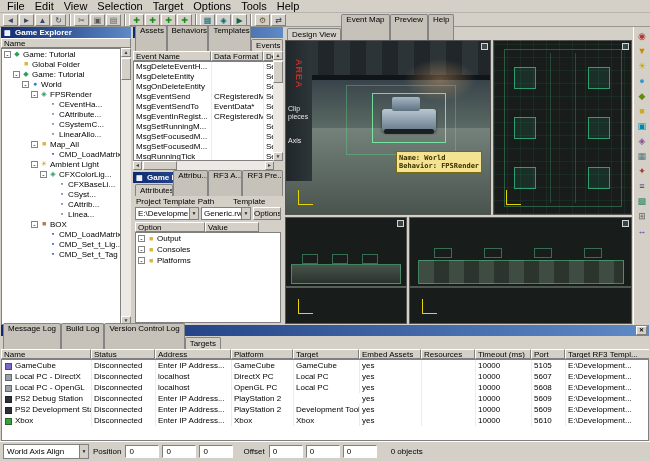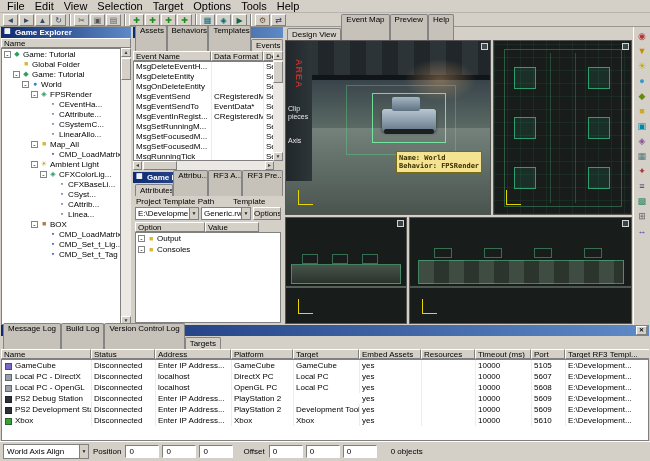--- a/index.html
+++ b/index.html
@@ -15,21 +15,21 @@
   .toolbar{position:absolute;left:0;top:13px;width:100%;height:14px;display:flex;align-items:center;
            gap:1px;padding-left:3px;background:#d4d0c8;border-bottom:1px solid #989890;}
   .tb-btn{width:15px;height:12px;font-size:8px;line-height:11px;text-align:center;background:#d4d0c8;
           border:1px solid;border-color:#fff #808080 #808080 #fff;overflow:hidden;}
   .tb-sep{width:2px;height:12px;border-left:1px solid #808080;border-right:1px solid #fff;margin:0 2px;}
 
   
   .panel{position:absolute;background:#d4d0c8;}
   .titlebar{position:absolute;left:0;top:0;right:0;height:11px;
             background:linear-gradient(90deg,#0f2a70,#5e8ac6);color:#fff;font-size:8px;font-weight:bold;
-            line-height:11px;display:flex;align-items:flex-start;gap:3px;padding-left:3px;}
+            line-height:11px;display:flex;align-items:center;gap:3px;padding-left:3px;}
   .ticon{width:8px;font-size:7px;line-height:8px;color:#fff;}
   .ticon::before{content:"▦";}
   .closebtn{position:absolute;right:2px;top:1px;width:11px;height:9px;background:#d4d0c8;color:#000;
             border:1px solid;border-color:#fff #808080 #808080 #fff;font-size:6px;line-height:7px;text-align:center;}
   .closebtn::before{content:"✕";}
 
   .tabsrow{position:absolute;left:0;right:0;height:13px;display:flex;align-items:flex-end;padding-left:2px;background:#d4d0c8;}
   .tab{font-size:8px;padding:0 4px;height:26px;line-height:10px;background:#c6c2ba;border:1px solid #848484;
        border-bottom:none;border-radius:2px 2px 0 0;white-space:nowrap;overflow:hidden;}
   .tab.active{background:#d4d0c8;height:12px;line-height:12px;}
@@ -368,20 +368,25 @@
         <div class="tree-item" style="height: 11px; padding-left: 2px;">
           <span class="expander">-</span>
           <span class="nicon" style="color: rgb(216, 182, 55);">■</span>
           <span class="nlabel">Output</span>
         </div>
         <div class="tree-item" style="height: 11px; padding-left: 2px;">
           <span class="expander">-</span>
           <span class="nicon" style="color: rgb(216, 182, 55);">■</span>
           <span class="nlabel">Consoles</span>
         </div>
+        <div class="tree-item" style="height: 11px; padding-left: 2px;">
+          <span class="expander">-</span>
+          <span class="nicon" style="color: rgb(216, 182, 55);">■</span>
+          <span class="nlabel">Platforms</span>
+        </div>
       </div>
   </div>
 
   <div class="tabsrow" style="left:285px;top:27px;width:348px;">
       <div class="tab active">Design View</div>
       <div class="tab">Event Map</div>
       <div class="tab">Preview</div>
       <div class="tab">Help</div>
     </div>
 

